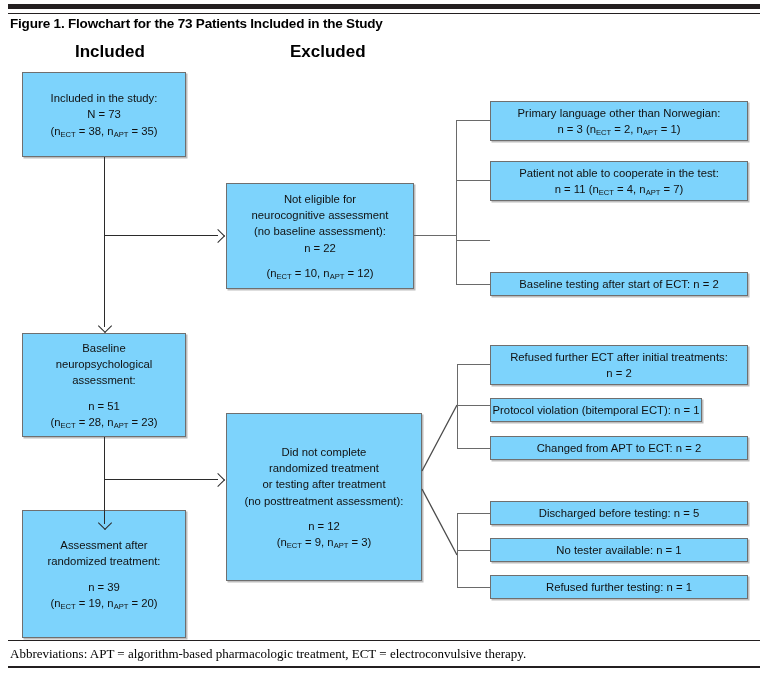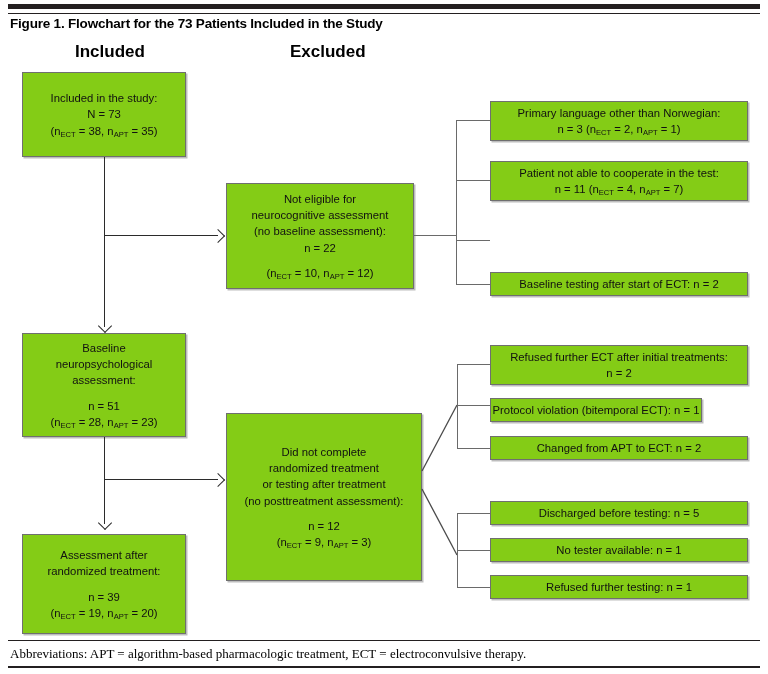--- a/index.html
+++ b/index.html
@@ -27,21 +27,21 @@
   .col-label{
     position:absolute;font-size:17px;font-weight:bold;white-space:nowrap;
   }
   #lbl-included{left:75px;top:42px;}
   #lbl-excluded{left:290px;top:42px;text-align:right;}
 
   
   .box{
     position:absolute;
     box-sizing:border-box;
-    background:#84cc16;
+    background:#7dd3fc;
     border:1px solid #6f6f6f;
     box-shadow:1.5px 1.5px 0 0 #bdbdbd;
     display:flex;
     flex-direction:column;
     align-items:center;
     justify-content:center;
     text-align:center;
     font-size:11.3px;
     line-height:1.42;
     color:#111;
@@ -101,21 +101,21 @@
 
   <div class="box" style="left:22px;top:333px;width:164px;height:104px;">
     <span class="ln">Baseline</span>
     <span class="ln">neuropsychological</span>
     <span class="ln">assessment:</span>
     <span class="gap"></span>
     <span class="ln">n = 51</span>
     <span class="ln"><span>(n</span><sub>ECT</sub><span> = 28, n</span><sub>APT</sub><span> = 23)</span></span>
   </div>
 
-  <div class="box" style="left:22px;top:534px;width:164px;height:100px;">
+  <div class="box" style="left:22px;top:510px;width:164px;height:128px;">
     <span class="ln">Assessment after</span>
     <span class="ln">randomized treatment:</span>
     <span class="gap"></span>
     <span class="ln">n = 39</span>
     <span class="ln"><span>(n</span><sub>ECT</sub><span> = 19, n</span><sub>APT</sub><span> = 20)</span></span>
   </div>
 
   <div class="box" style="left:226px;top:183px;width:188px;height:106px;">
     <span class="ln">Not eligible for</span>
     <span class="ln">neurocognitive assessment</span>

